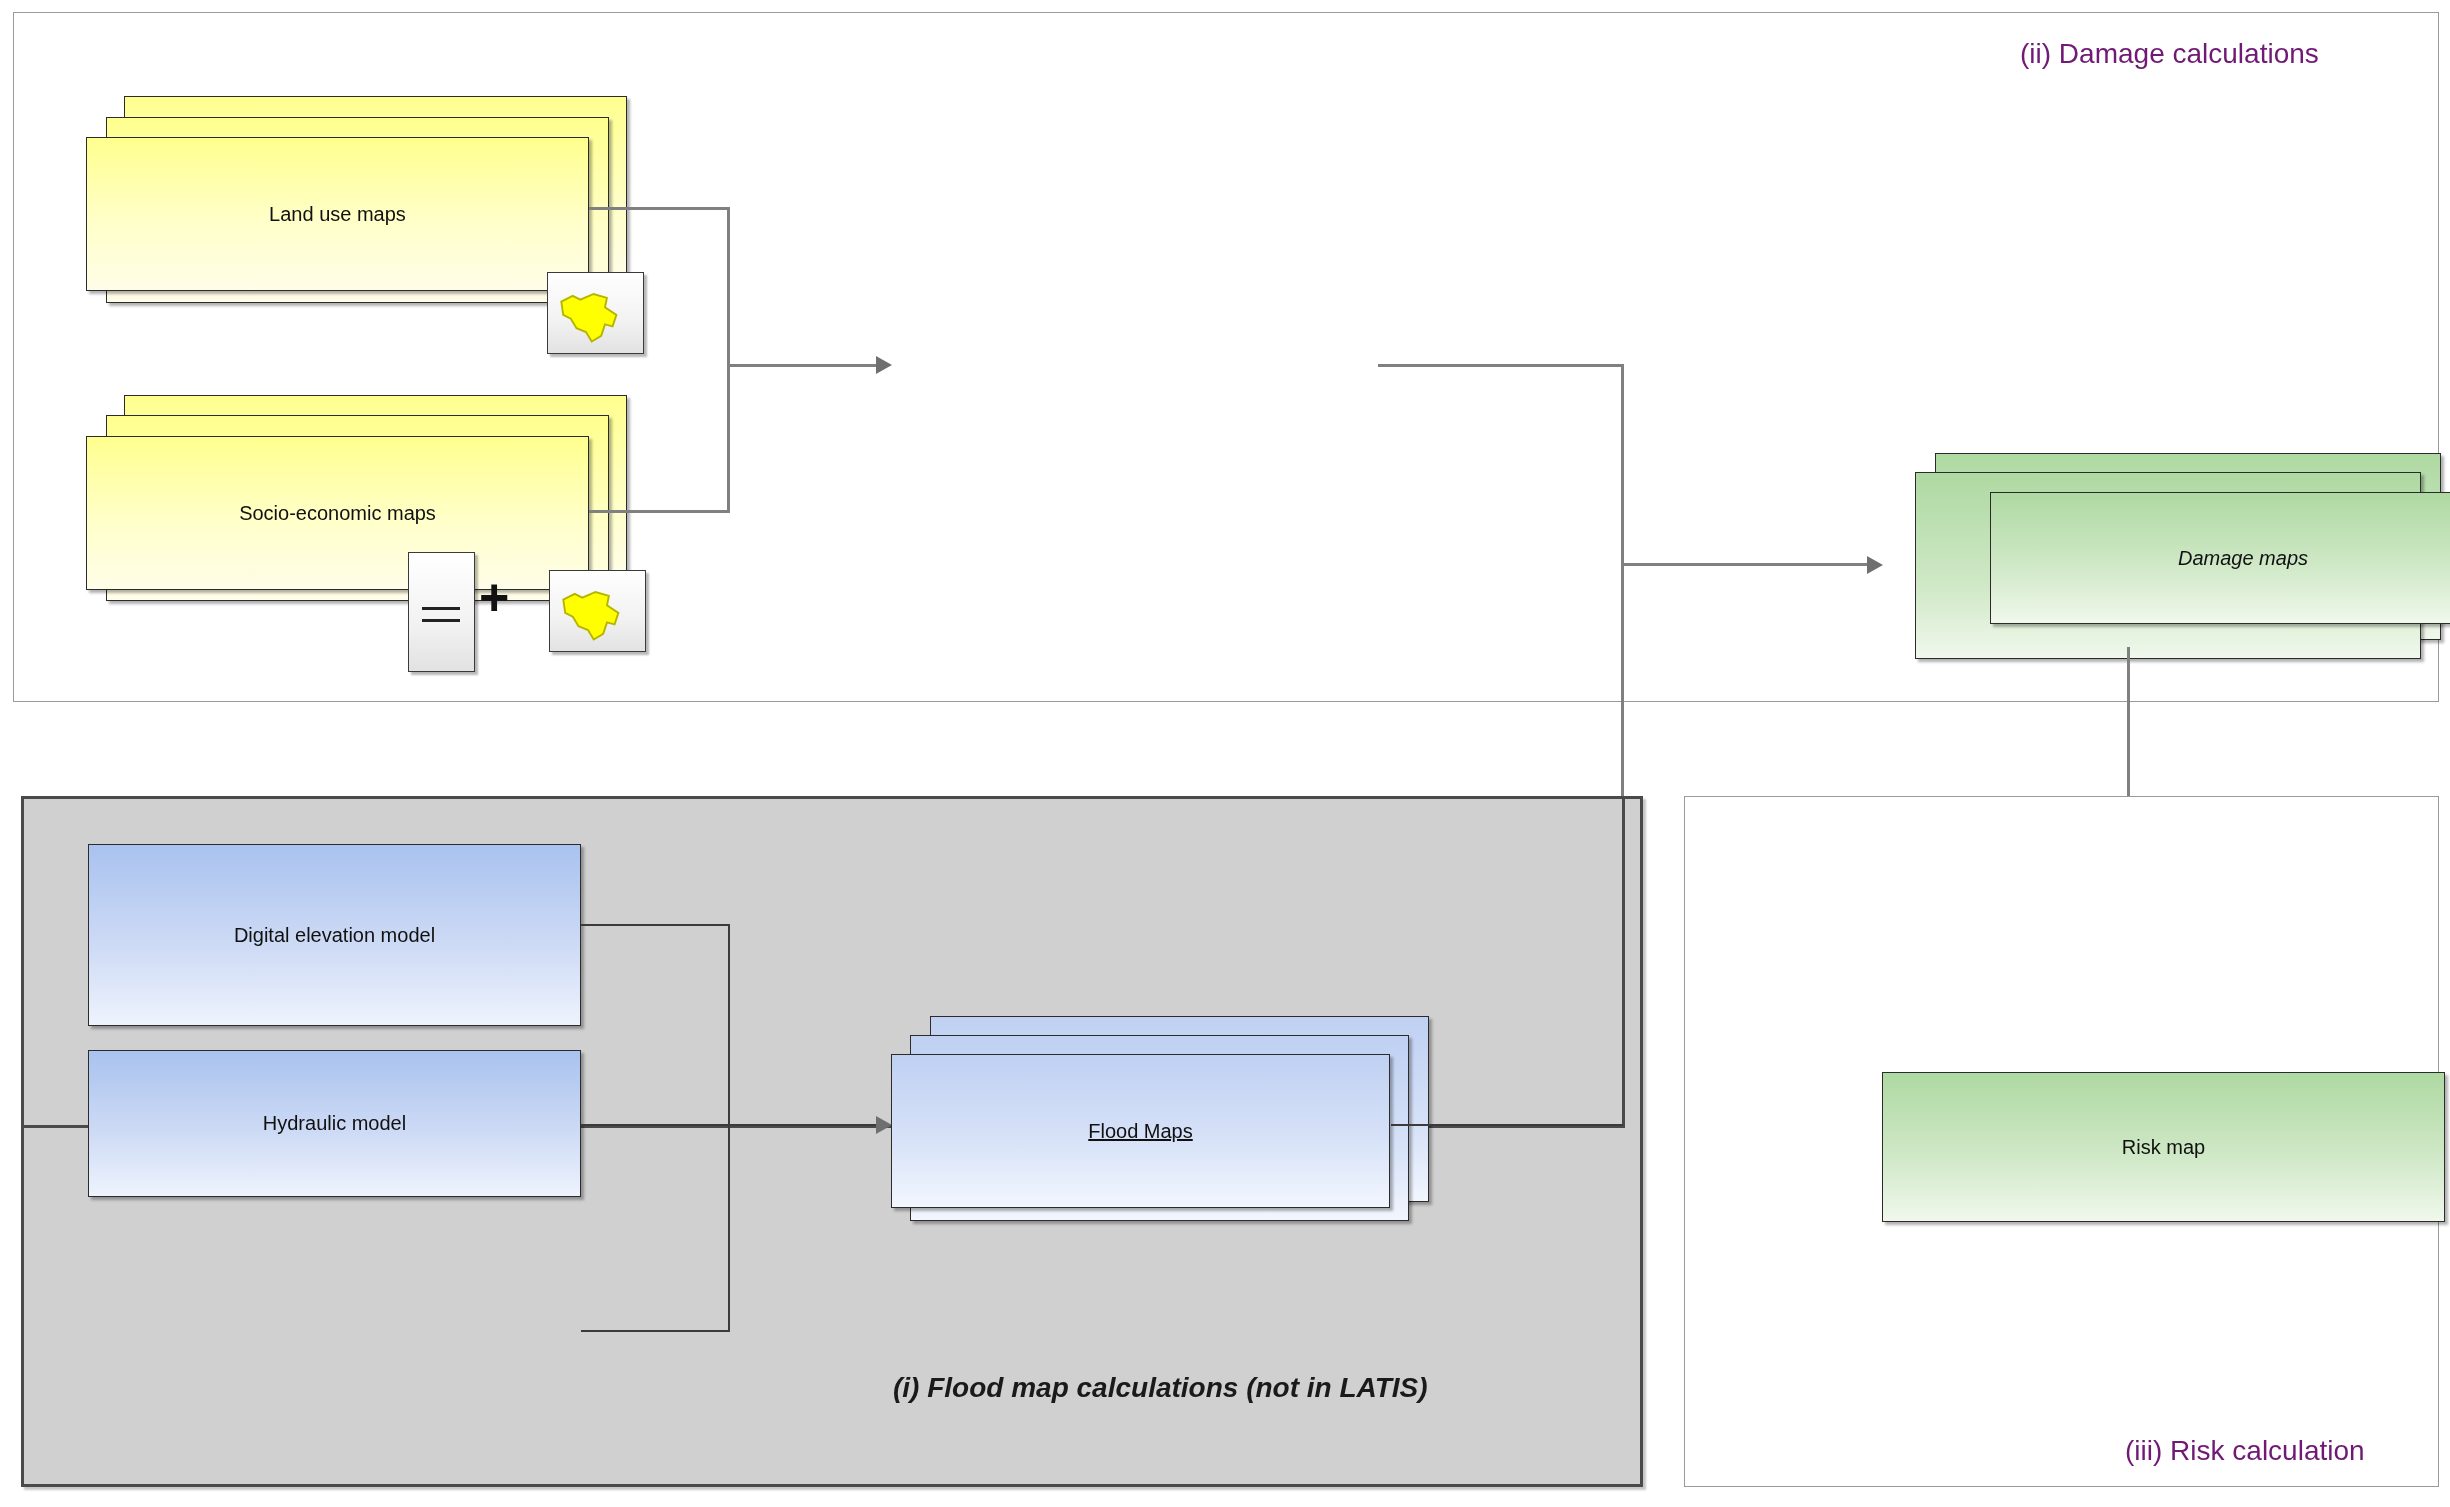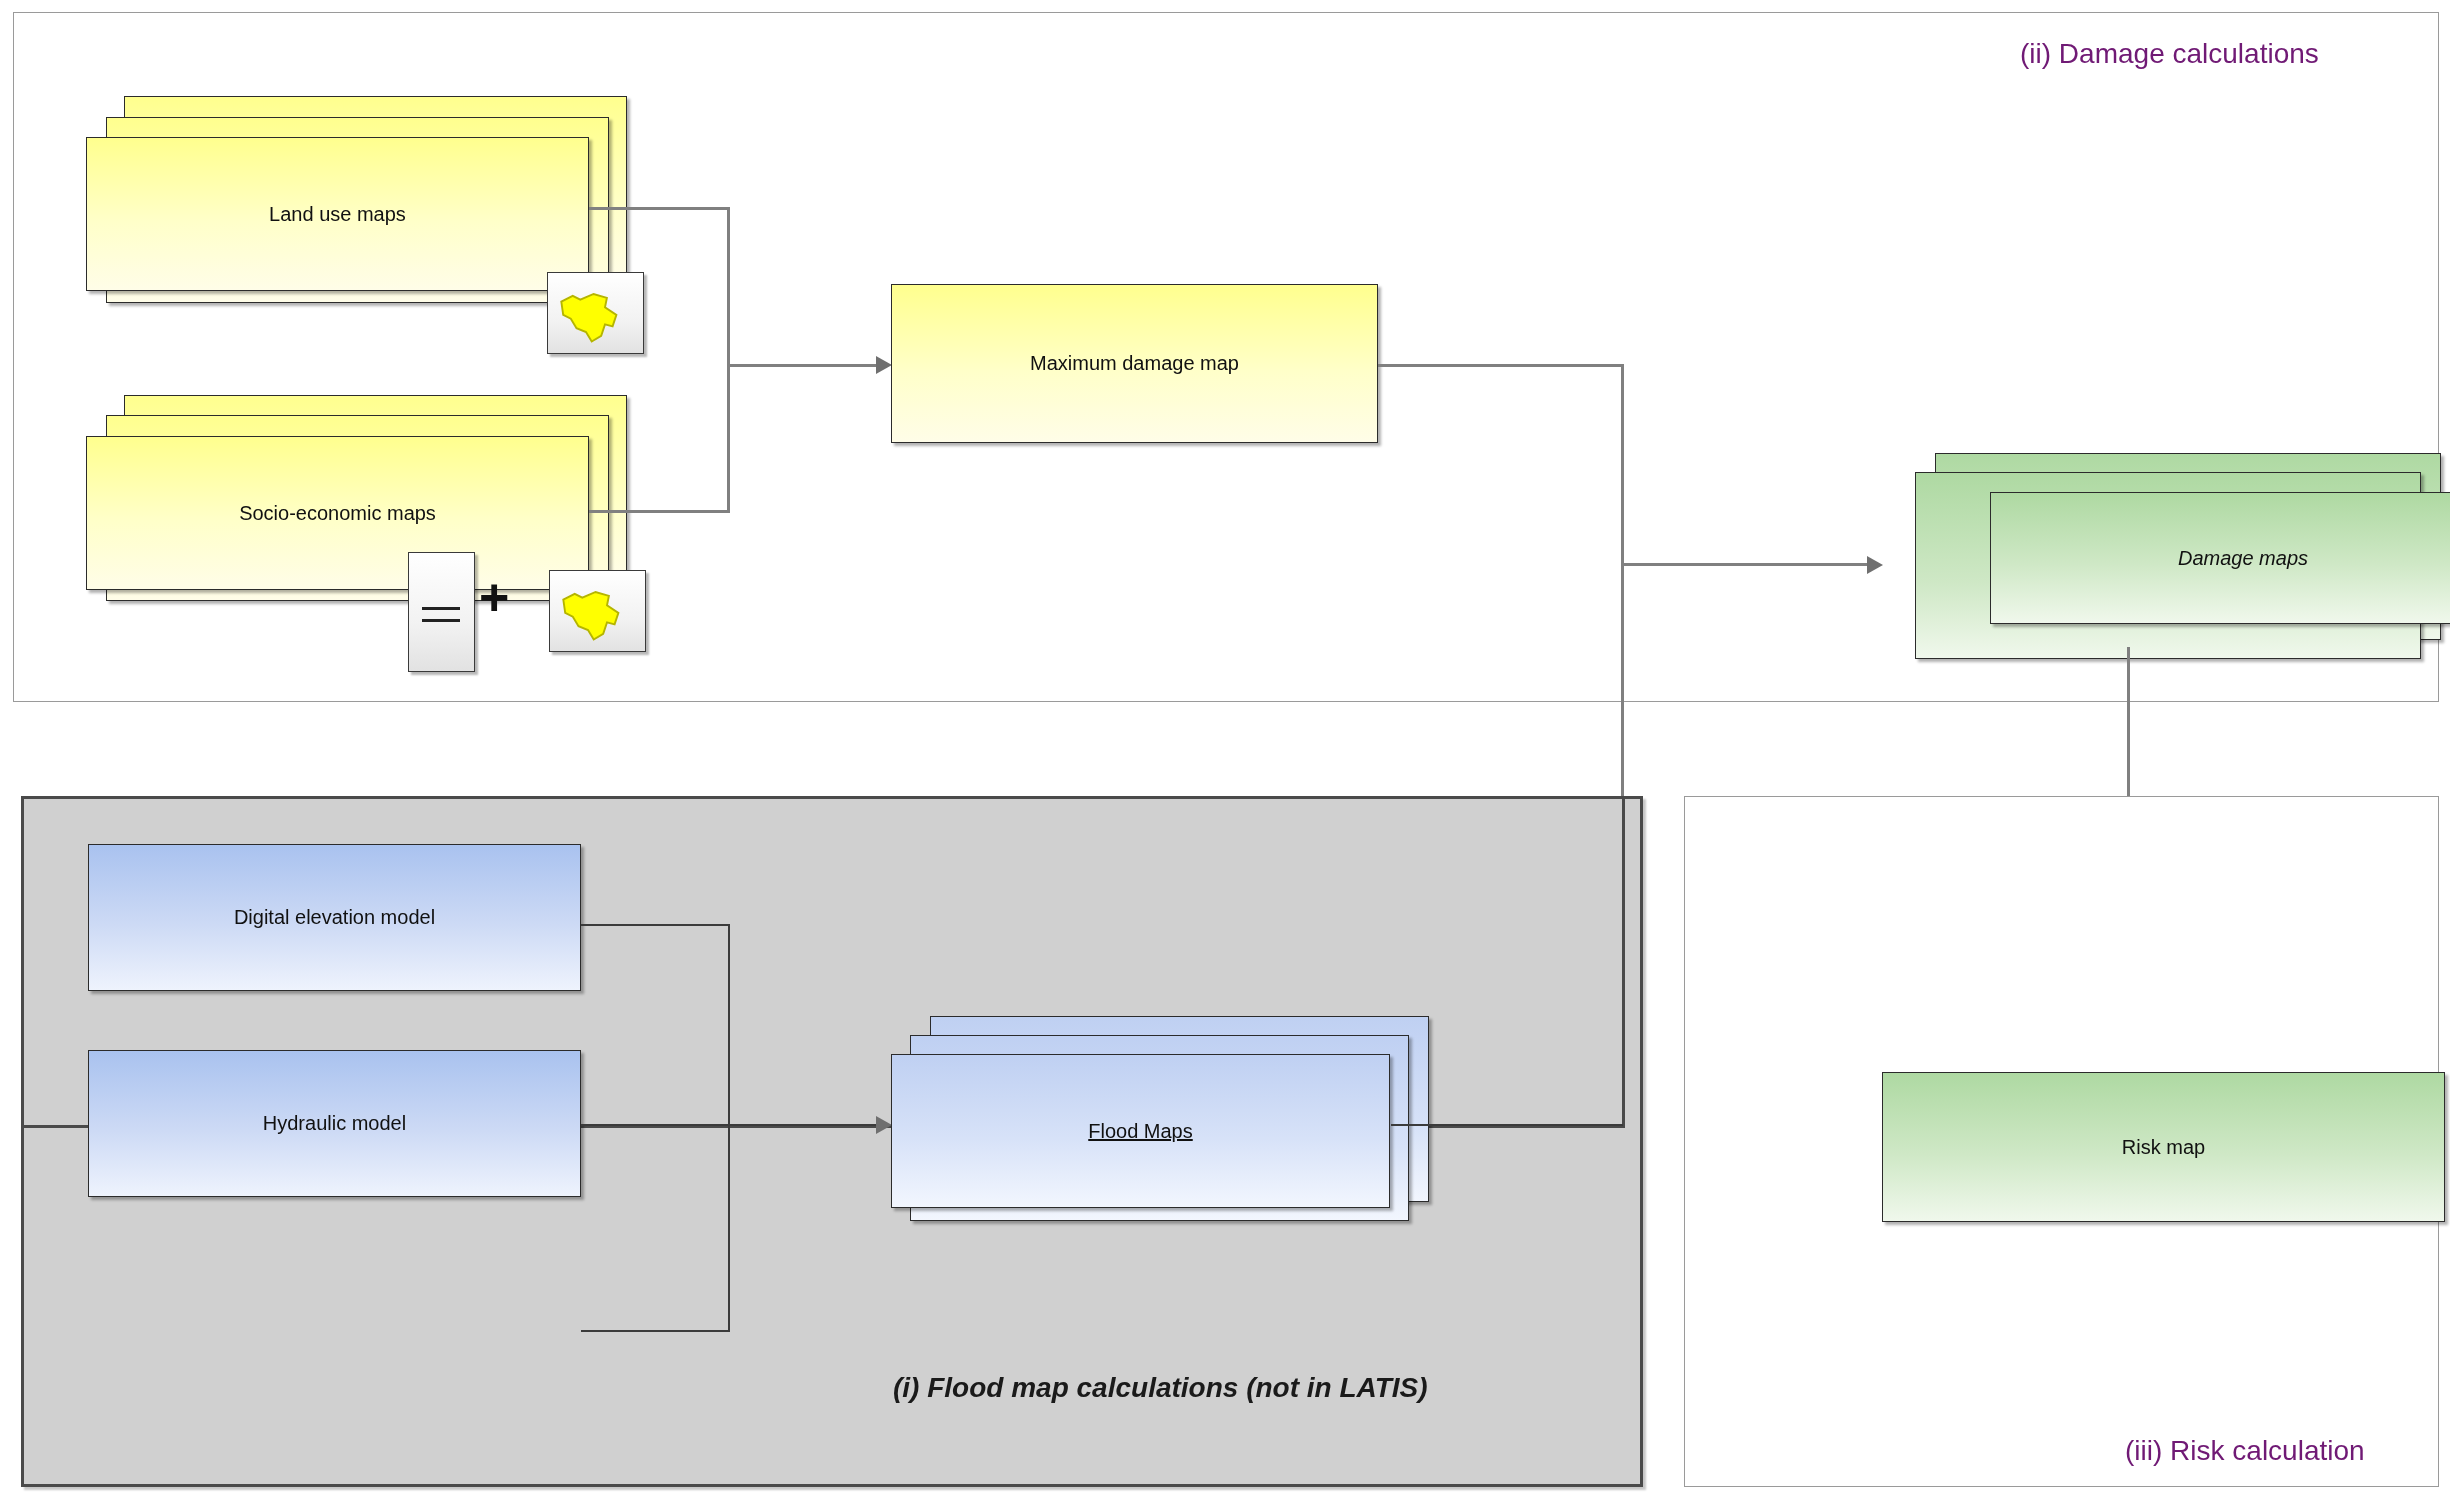--- a/index.html
+++ b/index.html
@@ -116,44 +116,41 @@
       <polygon points="14,30 26,24 34,28 48,22 62,26 60,36 72,44 68,56 60,54 56,66 46,72 40,62 30,58 24,48 16,44" fill="#ffff00" stroke="#b5b500" stroke-width="2"></polygon>
     </svg>
   </div>
 
   <div class="hline" style="left:589px;top:207px;width:141px;"></div>
   <div class="hline" style="left:589px;top:510px;width:141px;"></div>
   <div class="vline" style="left:727px;top:207px;height:305px;"></div>
   <div class="hline" style="left:727px;top:364px;width:154px;"></div>
   <div class="arrow-r" style="left:876px;top:356px;"></div>
 
-  <div class="node yellow" style="left:891px;top:284px;width:487px;height:159px;">
-    <span class="lbl">Maximum damage map</span>
-  </div>
 
   <div class="hline" style="left:1378px;top:364px;width:246px;"></div>
   <div class="vline" style="left:1621px;top:364px;height:766px;"></div>
   <div class="hline" style="left:1621px;top:563px;width:256px;"></div>
   <div class="arrow-r" style="left:1867px;top:556px;"></div>
 
   <div class="sheet green" style="left:1935px;top:453px;width:506px;height:187px;"></div>
   <div class="sheet green" style="left:1915px;top:472px;width:506px;height:187px;"></div>
   <div class="node green" style="left:1990px;top:492px;width:506px;height:132px;font-style:italic;">
     <span class="lbl">Damage maps</span>
   </div>
 
   <div class="vline" style="left:2127px;top:647px;height:416px;"></div>
   <div class="arrow-d" style="left:2119px;top:1052px;"></div>
 
   <div class="gray-panel" style="left:20.5px;top:796px;width:1622px;height:691px;"></div>
 
   <div class="gray-panel" style="left:20.5px;top:796px;width:1604px;height:332px;box-shadow:none;background:transparent;"></div>
   <div class="gray-panel-label" style="left:893px;top:1372px;">(i) Flood map calculations (not in LATIS)</div>
 
-  <div class="node blue" style="left:88px;top:844px;width:493px;height:147px;">
+  <div class="node blue" style="left:88px;top:844px;width:493px;height:182px;">
     <span class="lbl">Digital elevation model</span>
   </div>
 
   <div class="node blue" style="left:88px;top:1050px;width:493px;height:147px;">
     <span class="lbl">Hydraulic model</span>
   </div>
 
 
   <div class="hline dark" style="left:581px;top:924px;width:149px;height:1.9px;"></div>
   <div class="hline dark" style="left:581px;top:1124px;width:149px;height:1.9px;"></div>

